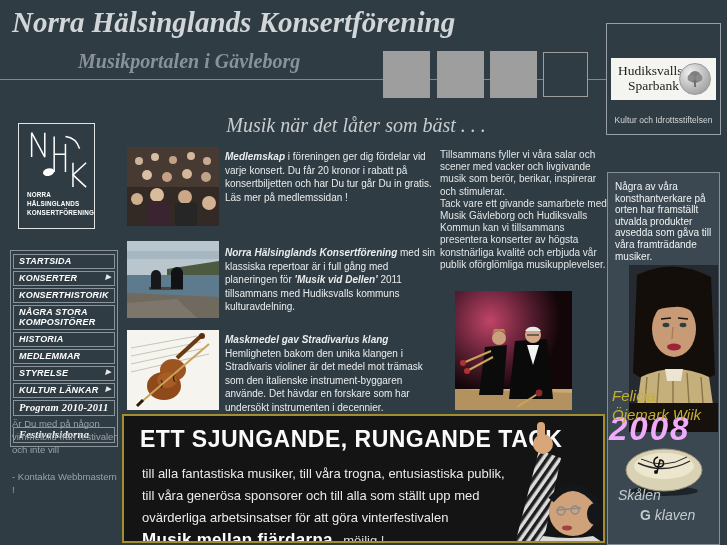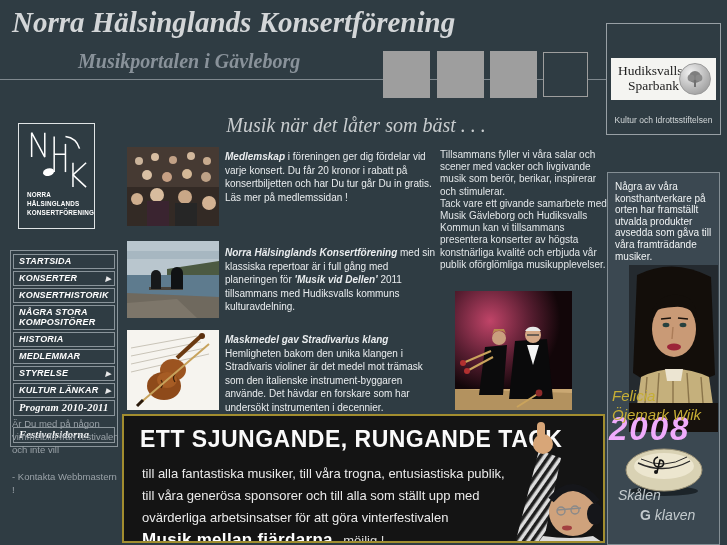--- a/index.html
+++ b/index.html
@@ -32,21 +32,21 @@
   .nhk svg { position:absolute; left:5px; top:3px; }
   .nhk-org { position:absolute; left:8px; top:66px; font-size:6.3px; font-weight:bold;
     letter-spacing:.2px; line-height:9px; color:#ffffff; }
 
   
   .tagline { position:absolute; left:188px; top:114px; width:336px; text-align:center;
     font-family:"Liberation Serif", serif; font-style:italic; font-size:20px; color:#c9cdcf; }
 
   
   .menu { position:absolute; left:10px; top:250px; width:108px; border:1px solid #8a949a; padding:3px 2px; }
-  .menu-item { display:flex; justify-content:space-between; align-items:flex-end; border:1px solid #8a949a;
+  .menu-item { display:flex; justify-content:space-between; align-items:flex-start; border:1px solid #8a949a;
     margin-bottom:2px; padding:1px 3px 2px 5px; font-weight:bold; font-style:italic; font-size:9px;
     letter-spacing:.2px; color:#fdfdfd; cursor:pointer; min-height:13px; }
   .menu-item:last-child { margin-bottom:0;margin-top:11px; }
   .menu-item .arrow { font-size:7px; color:#e8e8e8; flex:0 0 auto; }
   .menu-item.serif { font-family:"Liberation Serif", serif; font-size:10.5px; }
 
   
   .note { position:absolute; left:12px; top:417px; width:110px; font-size:9.5px; line-height:13px; color:#9aa2a8; }
   .note .contact { display:block; margin-top:14px; cursor:pointer; }
 

